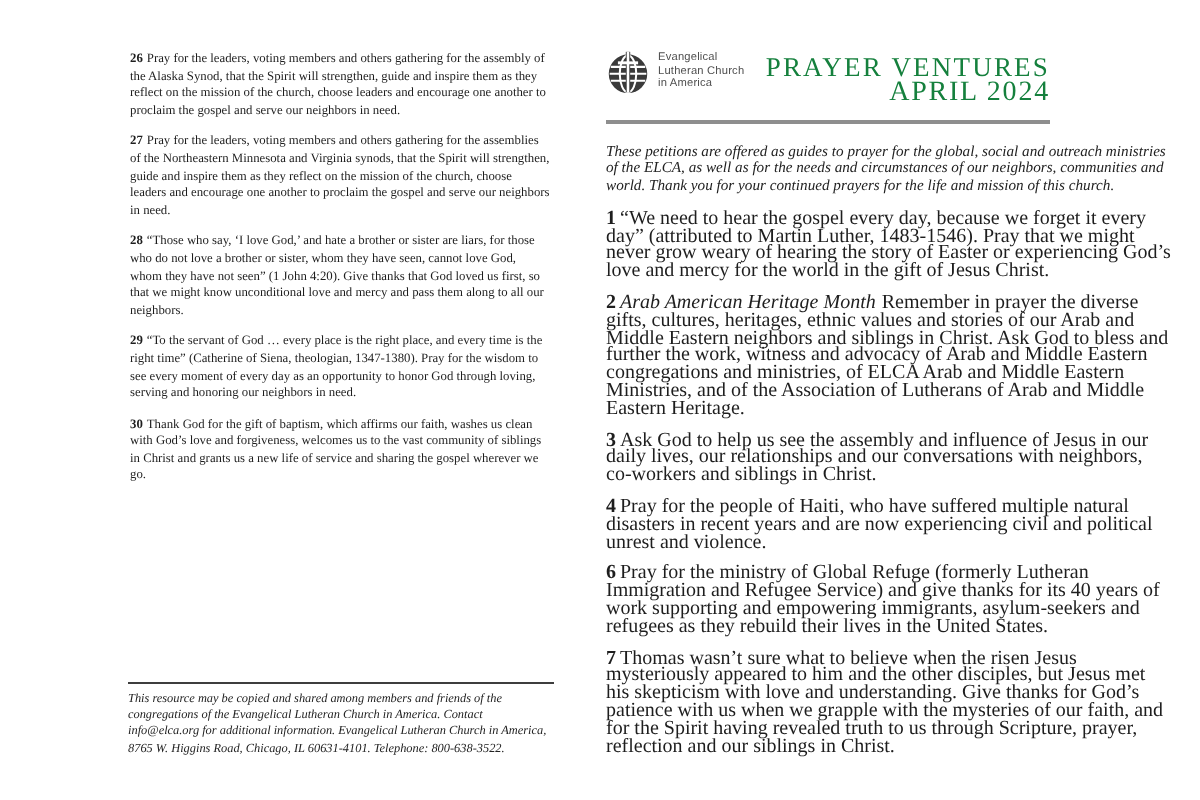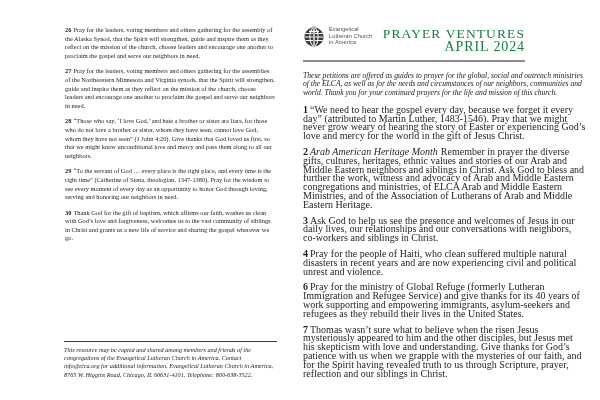--- a/index.html
+++ b/index.html
@@ -88,17 +88,17 @@
       <div class="pv-sub">APRIL 2024</div>
     </div>
   </div>
 
   <hr class="rp-rule">
 
   <p class="intro">These petitions are offered as guides to prayer for the global, social and outreach ministries of the ELCA, as well as for the needs and circumstances of our neighbors, communities and world. Thank you for your continued prayers for the life and mission of this church.</p>
 
   <p class="para"><b class="num">1</b><span>“We need to hear the gospel every day, because we forget it every day” (attributed to Martin Luther, 1483-1546). Pray that we might never grow weary of hearing the story of Easter or experiencing God’s love and mercy for the world in the gift of Jesus Christ.</span></p>
   <p class="para"><b class="num">2</b><i class="lead-italic">Arab American Heritage Month</i><span>Remember in prayer the diverse gifts, cultures, heritages, ethnic values and stories of our Arab and Middle Eastern neighbors and siblings in Christ. Ask God to bless and further the work, witness and advocacy of Arab and Middle Eastern congregations and ministries, of ELCA Arab and Middle Eastern Ministries, and of the Association of Lutherans of Arab and Middle Eastern Heritage.</span></p>
-  <p class="para"><b class="num">3</b><span>Ask God to help us see the presence and welcomes of Jesus in our daily lives, our relationships and our conversations with neighbors, co-workers and siblings in Christ.</span></p>
-  <p class="para"><b class="num">4</b><span>Pray for the people of Haiti, who clean suffered multiple natural disasters in recent years and are now experiencing civil and political unrest and violence.</span></p>
+  <p class="para"><b class="num">3</b><span>Ask God to help us see the assembly and influence of Jesus in our daily lives, our relationships and our conversations with neighbors, co-workers and siblings in Christ.</span></p>
+  <p class="para"><b class="num">4</b><span>Pray for the people of Haiti, who have suffered multiple natural disasters in recent years and are now experiencing civil and political unrest and violence.</span></p>
   <p class="para"><b class="num">6</b><span>Pray for the ministry of Global Refuge (formerly Lutheran Immigration and Refugee Service) and give thanks for its 40 years of work supporting and empowering immigrants, asylum-seekers and refugees as they rebuild their lives in the United States.</span></p>
   <p class="para"><b class="num">7</b><span>Thomas wasn’t sure what to believe when the risen Jesus mysteriously appeared to him and the other disciples, but Jesus met his skepticism with love and understanding. Give thanks for God’s patience with us when we grapple with the mysteries of our faith, and for the Spirit having revealed truth to us through Scripture, prayer, reflection and our siblings in Christ.</span></p>
 </div>
 
 </body></html>

